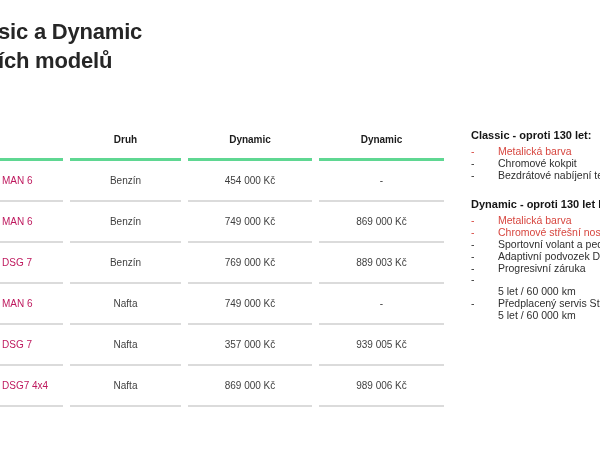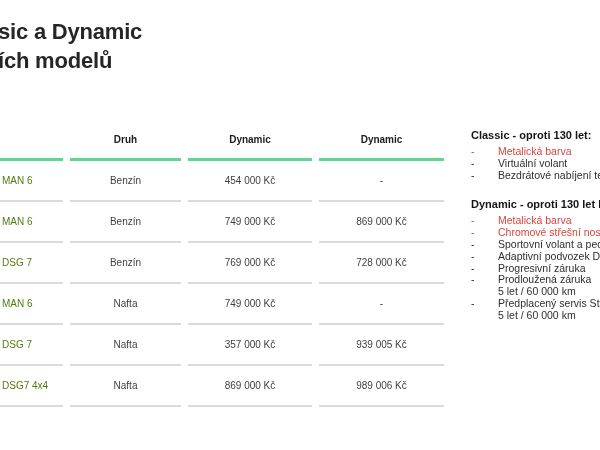--- a/index.html
+++ b/index.html
@@ -17,21 +17,21 @@
     position:absolute;left:0;top:120px;
     display:grid;grid-template-columns:63px 111px 124px 125px;column-gap:7px;
     grid-auto-rows:41px;
   }
   .trow{display:contents;}
   .cell{
     display:flex;align-items:center;justify-content:center;
     font-size:10px;color:#3f3f3f;white-space:nowrap;
     border-bottom:2px solid #dbdbdb;
   }
-  .cell.model{justify-content:flex-start;padding-left:2px;color:#4d7c0f;}
+  .cell.model{justify-content:flex-start;padding-left:2px;color:#be185d;}
   .th{
     font-weight:700;color:#1c1c1c;border-bottom:3px solid #5fd792;
   }
   
   .rpanel{position:absolute;left:471px;top:129px;width:190px;}
   .rp-head{font-size:11px;font-weight:700;color:#151515;line-height:13px;margin:0 0 4px 0;white-space:nowrap;}
   .rp-sect2{margin-top:17px;}
   .rp-item{display:flex;font-size:10.5px;line-height:11.8px;color:#2f2f2f;white-space:nowrap;}
   .rp-dash{width:27px;flex:none;}
   .rp-sub{margin-left:27px;font-size:10.5px;line-height:11.8px;color:#2f2f2f;white-space:nowrap;}
@@ -66,21 +66,21 @@
       <div class="cell model">MAN 6</div>
       <div class="cell">Benzín</div>
       <div class="cell">749 000 Kč</div>
       <div class="cell">869 000 Kč</div>
     </div>
 
     <div class="trow">
       <div class="cell model">DSG 7</div>
       <div class="cell">Benzín</div>
       <div class="cell">769 000 Kč</div>
-      <div class="cell">728 000 Kč</div>
+      <div class="cell">889 003 Kč</div>
     </div>
 
     <div class="trow">
       <div class="cell model">MAN 6</div>
       <div class="cell">Nafta</div>
       <div class="cell">749 000 Kč</div>
       <div class="cell">-</div>
     </div>
 
     <div class="trow">
@@ -101,21 +101,21 @@
   <div class="rpanel">
 
     <div>
       <p class="rp-head">Classic - oproti 130 let:</p>
       <div class="rp-item red">
         <span class="rp-dash">-</span>
         <span>Metalická barva</span>
       </div>
       <div class="rp-item">
         <span class="rp-dash">-</span>
-        <span>Virtuální volant</span>
+        <span>Chromové kokpit</span>
       </div>
       <div class="rp-item">
         <span class="rp-dash">-</span>
         <span>Bezdrátové nabíjení te</span>
       </div>
     </div>
 
     <div class="rp-sect2">
       <p class="rp-head">Dynamic - oproti 130 let Pr</p>
       <div class="rp-item red">
@@ -133,21 +133,20 @@
       <div class="rp-item">
         <span class="rp-dash">-</span>
         <span>Adaptivní podvozek DC</span>
       </div>
       <div class="rp-item">
         <span class="rp-dash">-</span>
         <span>Progresivní záruka</span>
       </div>
       <div class="rp-item">
         <span class="rp-dash">-</span>
-        <span>Prodloužená záruka</span>
       </div>
       <div class="rp-sub">5 let / 60 000 km</div>
       <div class="rp-item">
         <span class="rp-dash">-</span>
         <span>Předplacený servis Sta</span>
       </div>
       <div class="rp-sub">5 let / 60 000 km</div>
     </div>
 
   </div>

